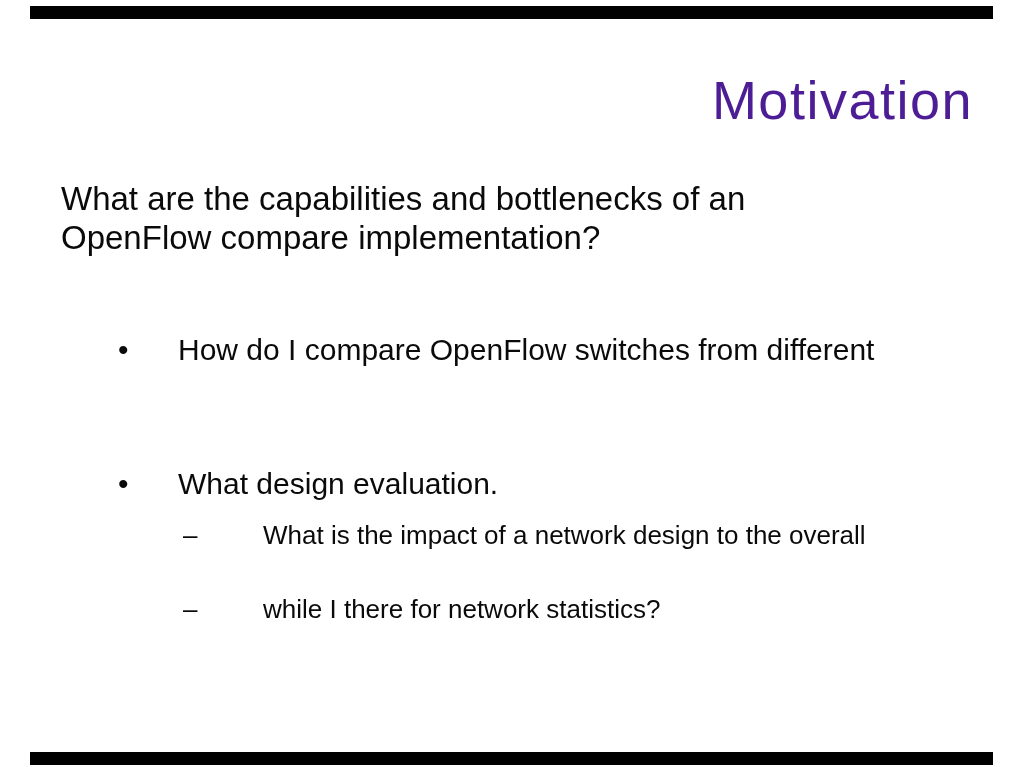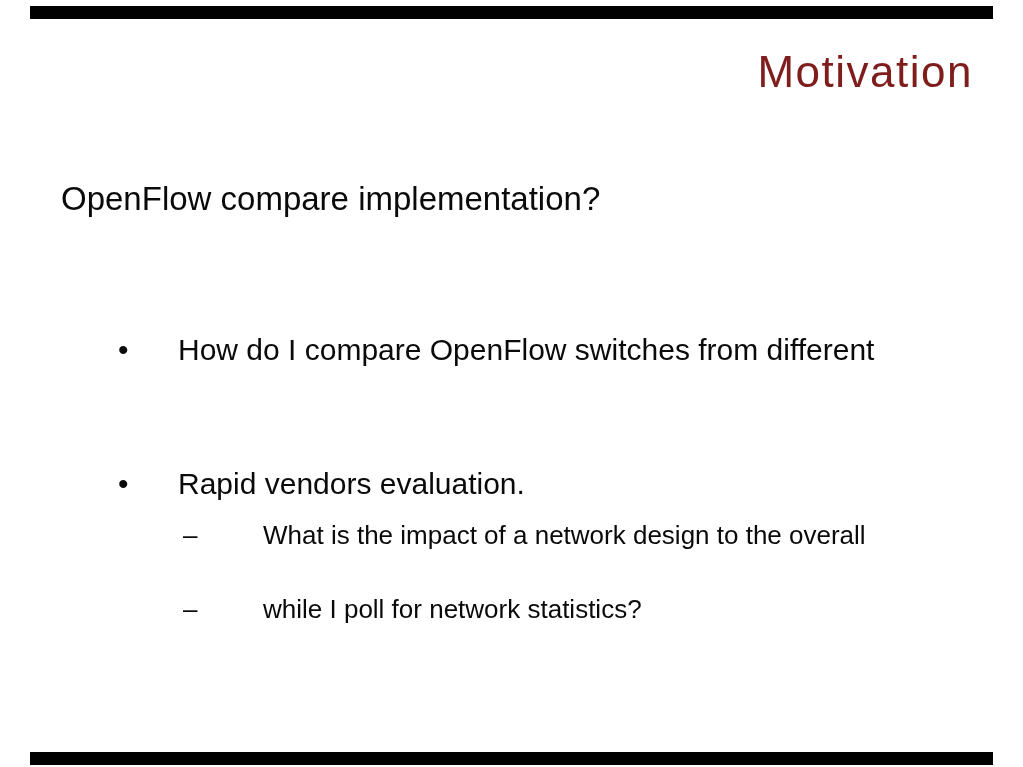--- a/index.html
+++ b/index.html
@@ -16,27 +16,27 @@
     left: 30px;
     width: 963px;
     height: 13px;
     background: #000000;
   }
   .letterbox-bar.top { top: 6px; }
   .letterbox-bar.bottom { top: 752px; }
 
   .slide-title {
     position: absolute;
-    top: 50px;
+    top: 73px;
     right: 50px;
-    font-size: 44px;
+    font-size: 54px;
     line-height: 1;
     letter-spacing: 1.5px;
     white-space: nowrap;
-    color: #7f1d1d;
+    color: #4c1d95;
   }
 
   .intro {
     position: absolute;
     left: 61px;
     top: 179px;
     font-size: 33px;
     line-height: 39px;
   }
   .intro .line { white-space: nowrap; }
@@ -71,42 +71,43 @@
 </style>
 </head>
 <body>
 
 <div class="letterbox-bar top"></div>
 <div class="letterbox-bar bottom"></div>
 
 <div class="slide-title">Motivation</div>
 
 <div class="intro">
+  <div class="line">What are the capabilities and bottlenecks of an</div>
   <div class="line">OpenFlow compare implementation?</div>
 </div>
 
 <div class="bullet-row" id="bullet-1">
   <div class="marker">•</div>
   <div class="lines">
     <div class="line">How do I compare OpenFlow switches from different</div>
   </div>
 </div>
 
 <div class="bullet-row" id="bullet-2">
   <div class="marker">•</div>
   <div class="lines">
-    <div class="line">Rapid vendors evaluation.</div>
+    <div class="line">What design evaluation.</div>
   </div>
 </div>
 
 <div class="sub-bullet-row" id="sub-bullet-1">
   <div class="marker">–</div>
   <div class="lines">
     <div class="line">What is the impact of a network design to the overall</div>
   </div>
 </div>
 
 <div class="sub-bullet-row" id="sub-bullet-2">
   <div class="marker">–</div>
   <div class="lines">
-    <div class="line">while I poll for network statistics?</div>
+    <div class="line">while I there for network statistics?</div>
   </div>
 </div>
 
 </body></html>

